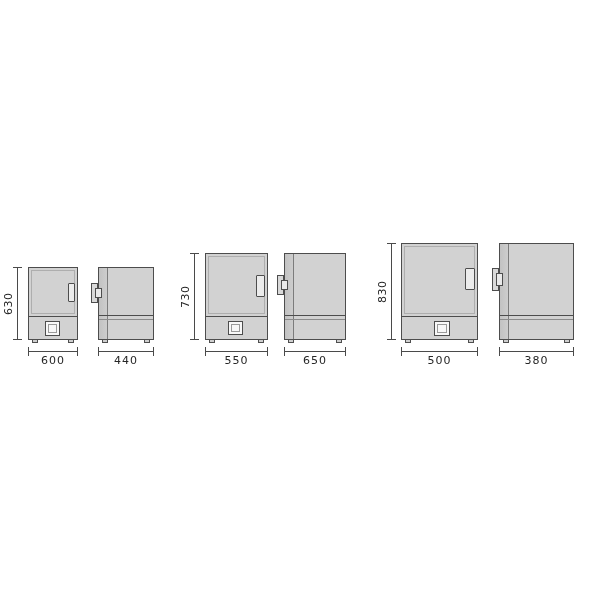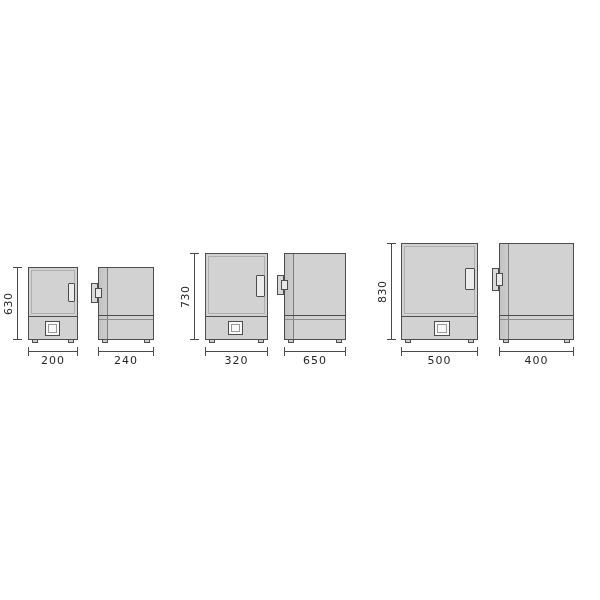--- a/index.html
+++ b/index.html
@@ -81,50 +81,50 @@
 
   <div class="box" style="left:28px; top:267px; width:50px; height:73px">
     <div class="door-frame" style="height:44px"></div>
     <div class="divider" style="top:48px"></div>
     <div class="handle" style="top:15px; width:7px; height:19px"></div>
     <div class="control" style="left:16px; top:53px; width:15px; height:15px"></div>
     <div class="foot l"></div>
     <div class="foot r"></div>
   </div>
   <div class="hdim" style="left:28px; top:351px; width:50px">
-    <span class="hlabel">200</span>
+    <span class="hlabel">600</span>
   </div>
 
   <div class="box" style="left:98px; top:267px; width:56px; height:73px">
     <div class="strip"></div>
     <div class="divider" style="top:47px"></div>
     <div class="divider light" style="top:51px"></div>
     <div class="sh-plate" style="top:15px; height:20px"></div>
     <div class="sh-conn" style="top:20px; height:10px"></div>
     <div class="foot l"></div>
     <div class="foot r"></div>
   </div>
   <div class="hdim" style="left:98px; top:351px; width:56px">
-    <span class="hlabel">240</span>
+    <span class="hlabel">440</span>
   </div>
 
   <div class="vdim" style="left:194px; top:253px; height:87px">
     <span class="vlabel">730</span>
   </div>
 
   <div class="box" style="left:205px; top:253px; width:63px; height:87px">
     <div class="door-frame" style="height:58px"></div>
     <div class="divider" style="top:62px"></div>
     <div class="handle" style="top:21px; width:9px; height:22px"></div>
     <div class="control" style="left:22px; top:67px; width:15px; height:14px"></div>
     <div class="foot l"></div>
     <div class="foot r"></div>
   </div>
   <div class="hdim" style="left:205px; top:351px; width:63px">
-    <span class="hlabel">320</span>
+    <span class="hlabel">550</span>
   </div>
 
   <div class="box" style="left:284px; top:253px; width:62px; height:87px">
     <div class="strip"></div>
     <div class="divider" style="top:61px"></div>
     <div class="divider light" style="top:65px"></div>
     <div class="sh-plate" style="top:21px; height:20px"></div>
     <div class="sh-conn" style="top:26px; height:10px"></div>
     <div class="foot l"></div>
     <div class="foot r"></div>
@@ -152,16 +152,16 @@
   <div class="box" style="left:499px; top:243px; width:75px; height:97px">
     <div class="strip"></div>
     <div class="divider" style="top:71px"></div>
     <div class="divider light" style="top:75px"></div>
     <div class="sh-plate" style="top:24px; height:23px"></div>
     <div class="sh-conn" style="top:29px; height:13px"></div>
     <div class="foot l"></div>
     <div class="foot r"></div>
   </div>
   <div class="hdim" style="left:499px; top:351px; width:75px">
-    <span class="hlabel">400</span>
+    <span class="hlabel">380</span>
   </div>
 
 </div>
 
 </body></html>

